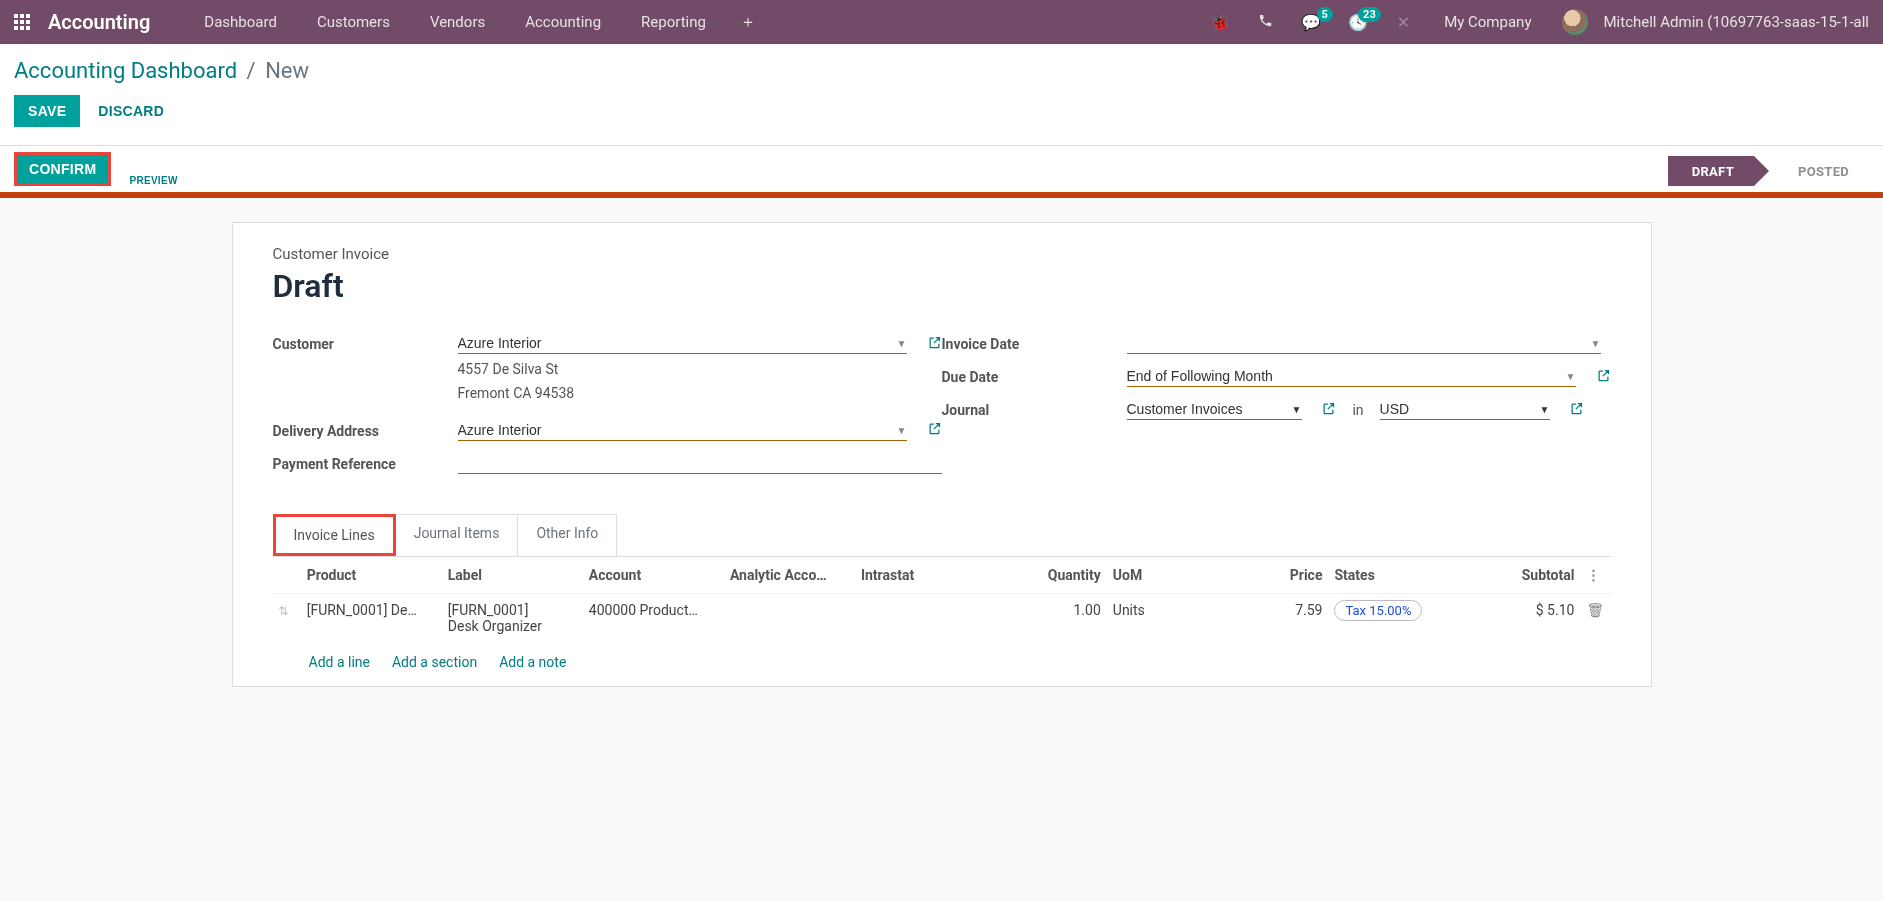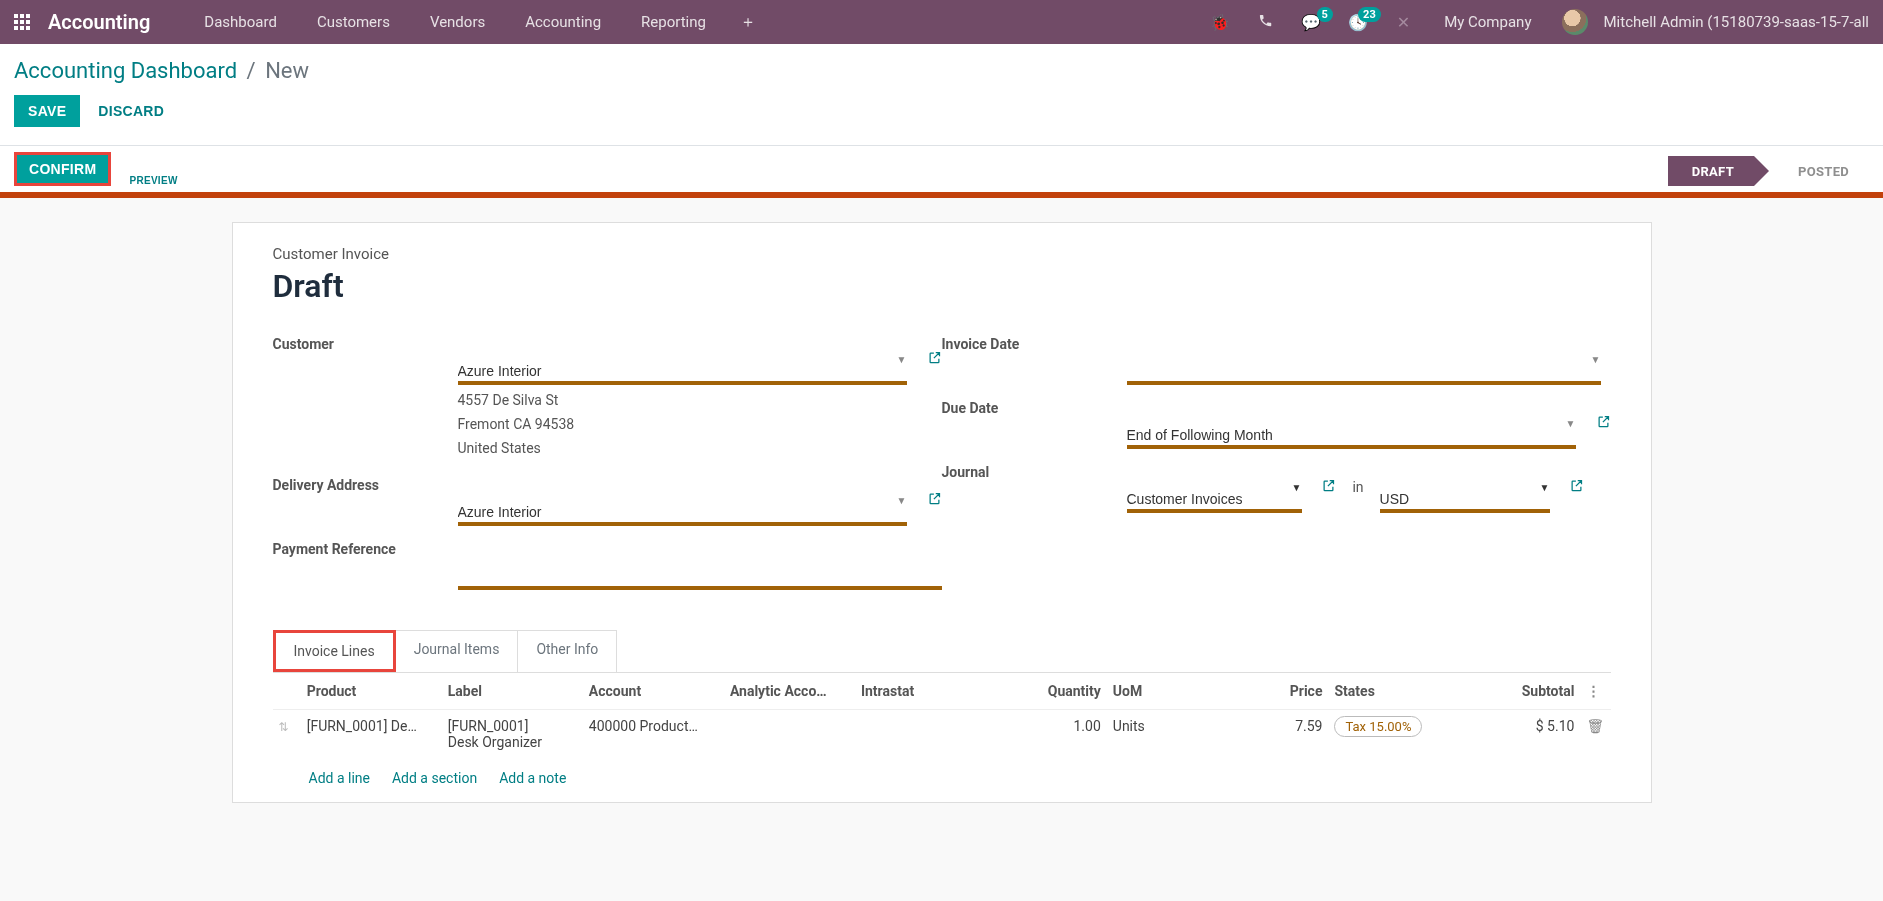--- a/index.html
+++ b/index.html
@@ -38,38 +38,38 @@
 .sheet-wrap { padding: 0 70px; }
 .sheet { background: #fff; border: 1px solid #ddd; margin-top: 24px; padding: 22px 40px 10px 40px; max-width: 1420px; margin-left: auto; margin-right: auto; }
 .form-title-label { color: #555; font-size: 15px; }
 .form-title { font-size: 32px; font-weight: 600; color: #1f2d3d; margin-top: 4px; margin-bottom: 28px; }
 
 .form-cols { display: flex; }
 .form-col { flex: 1; }
 .form-row { display: flex; align-items: flex-start; margin-bottom: 12px; }
 .form-label { width: 185px; font-weight: 700; color: #555; font-size: 14px; padding-top: 3px; }
 .form-field { flex: 1; display: flex; align-items: center; gap: 10px; }
-.input-line { flex: 1; border: none; border-bottom: 4px solid #a16207; background: transparent; padding: 2px 0; font-size: 14px; color: #333; margin-top: 28px; }
+.input-line { flex: 1; border: none; border-bottom: 1px solid #a16207; background: transparent; padding: 2px 0; font-size: 14px; color: #333; }
 .input-line.short { width: 175px; flex: none; }
 .input-line.currency { width: 170px; flex: none; }
 .caret { color: #888; font-size: 10px; cursor: pointer; margin-left: -20px; margin-right: 10px; }
 .ext-link { color: #017e84; cursor: pointer; font-size: 14px; }
 .addr { color: #555; font-size: 14px; line-height: 1.7; margin-left: 185px; margin-top: -8px; margin-bottom: 14px; }
 .in-label { color: #555; font-size: 14px; margin: 0 6px; }
 
 .tabs { display: flex; margin-top: 28px; }
 .tab { border: 1px solid #ddd; border-bottom: none; padding: 10px 18px; font-size: 14px; color: #6c757d; cursor: pointer; background: #fff; margin-right: -1px; position: relative; }
 .tab.active { color: #555; border: 3px solid #e8453c; z-index: 2; }
 
 .table-wrap { border-top: 1px solid #ddd; }
 table { width: 100%; border-collapse: collapse; font-size: 14px; }
 th { text-align: left; padding: 10px 6px; font-weight: 700; color: #555; border-bottom: 1px solid #eee; }
 th.num, td.num { text-align: right; }
 td { padding: 8px 6px; vertical-align: top; color: #444; }
-.tax-chip { border: 1px solid #bbb; border-radius: 12px; padding: 2px 10px; font-size: 13px; color: #a16207; }
+.tax-chip { border: 1px solid #bbb; border-radius: 12px; padding: 2px 10px; font-size: 13px; color: #1d4ed8; }
 .handle { color: #bbb; cursor: move; font-size: 12px; }
 .trash { color: #888; cursor: pointer; }
 .kebab { color: #888; cursor: pointer; font-weight: bold; }
 .add-links { padding: 12px 0 6px 36px; display: flex; gap: 22px; }
 .add-links a { color: #017e84; cursor: pointer; font-size: 14px; text-decoration: none; }
 
 svg.ext { width: 15px; height: 15px; stroke: #017e84; stroke-width: 2; fill: none; }
 </style>
 </head>
 <body>
@@ -96,21 +96,21 @@
   <div class="nav-spacer"></div>
   <div class="nav-icon">🐞</div>
   <div class="nav-icon"><svg width="15" height="15" viewBox="0 0 24 24" fill="#e7e1e5">
         <path d="M6.6 10.8c1.4 2.8 3.8 5.1 6.6 6.6l2.2-2.2c.3-.3.7-.4 1-.2 1.2.4 2.5.6 3.8.6.6 0 1 .4 1 1V20c0 .6-.4 1-1 1C10.6 21 3 13.4 3 4c0-.6.4-1 1-1h3.5c.6 0 1 .4 1 1 0 1.3.2 2.6.6 3.8.1.4 0 .8-.2 1l-2.3 2z"></path>
       </svg></div>
   <div class="nav-icon">💬<span class="badge">5</span></div>
   <div class="nav-icon">🕓<span class="badge">23</span></div>
   <div class="nav-icon muted">✕</div>
   <div class="company-name">My Company</div>
   <div class="avatar"></div>
-  <div class="username">Mitchell Admin (15180739-saas-15-7-all</div>
+  <div class="username">Mitchell Admin (10697763-saas-15-1-all</div>
 </div>
 
 <div class="crumbs-bar">
   <div class="crumbs">
     <a>Accounting Dashboard</a>
     <span class="sep">/</span>
     <span class="cur">New</span>
   </div>
   <div class="save-row">
     <button class="btn-save">SAVE</button>
@@ -139,21 +139,20 @@
             <input class="input-line" value="Azure Interior" style="">
             <span class="caret">▼</span>
             <span class="ext-link"><svg class="ext" viewBox="0 0 24 24">
                   <path d="M14 4h6v6M20 4l-9 9M19 14v5a1 1 0 0 1-1 1H6a1 1 0 0 1-1-1V6a1 1 0 0 1 1-1h5"></path>
                 </svg></span>
           </div>
         </div>
         <div class="addr">
           <div>4557 De Silva St</div>
           <div>Fremont CA 94538</div>
-          <div>United States</div>
         </div>
         <div class="form-row">
           <div class="form-label">Delivery Address</div>
           <div class="form-field">
             <input class="input-line" value="Azure Interior" style="">
             <span class="caret">▼</span>
             <span class="ext-link"><svg class="ext" viewBox="0 0 24 24">
                   <path d="M14 4h6v6M20 4l-9 9M19 14v5a1 1 0 0 1-1 1H6a1 1 0 0 1-1-1V6a1 1 0 0 1 1-1h5"></path>
                 </svg></span>
           </div>

